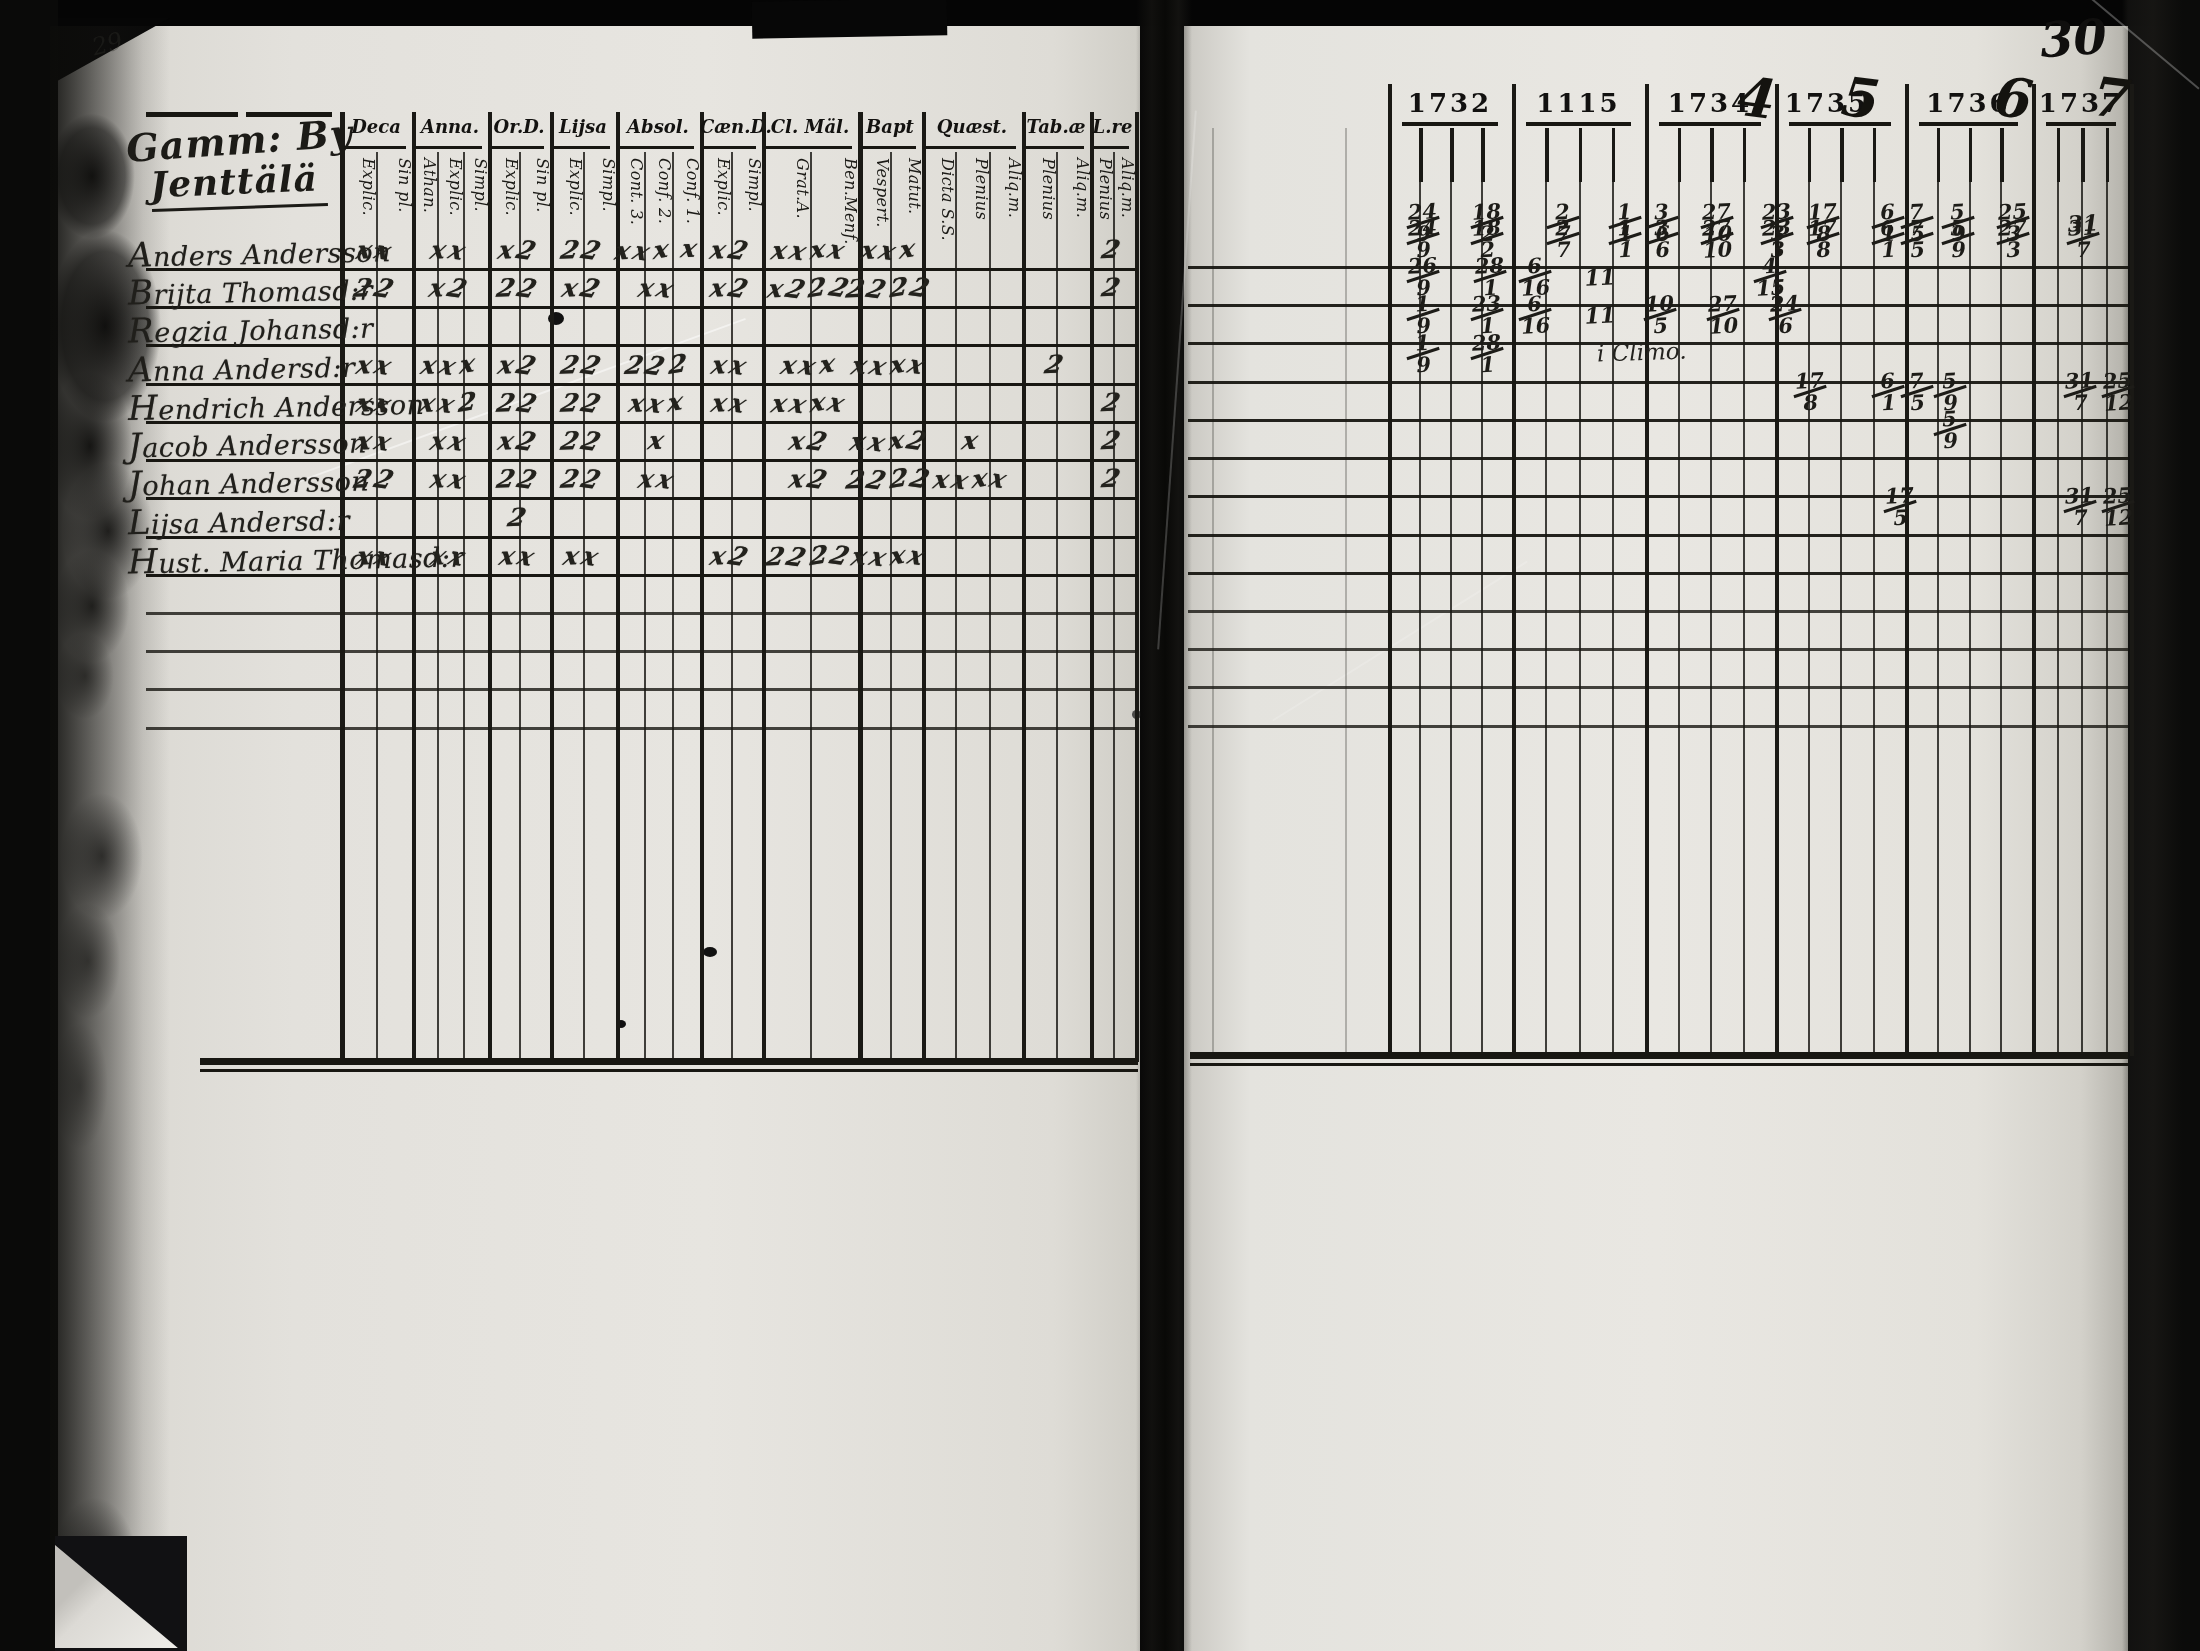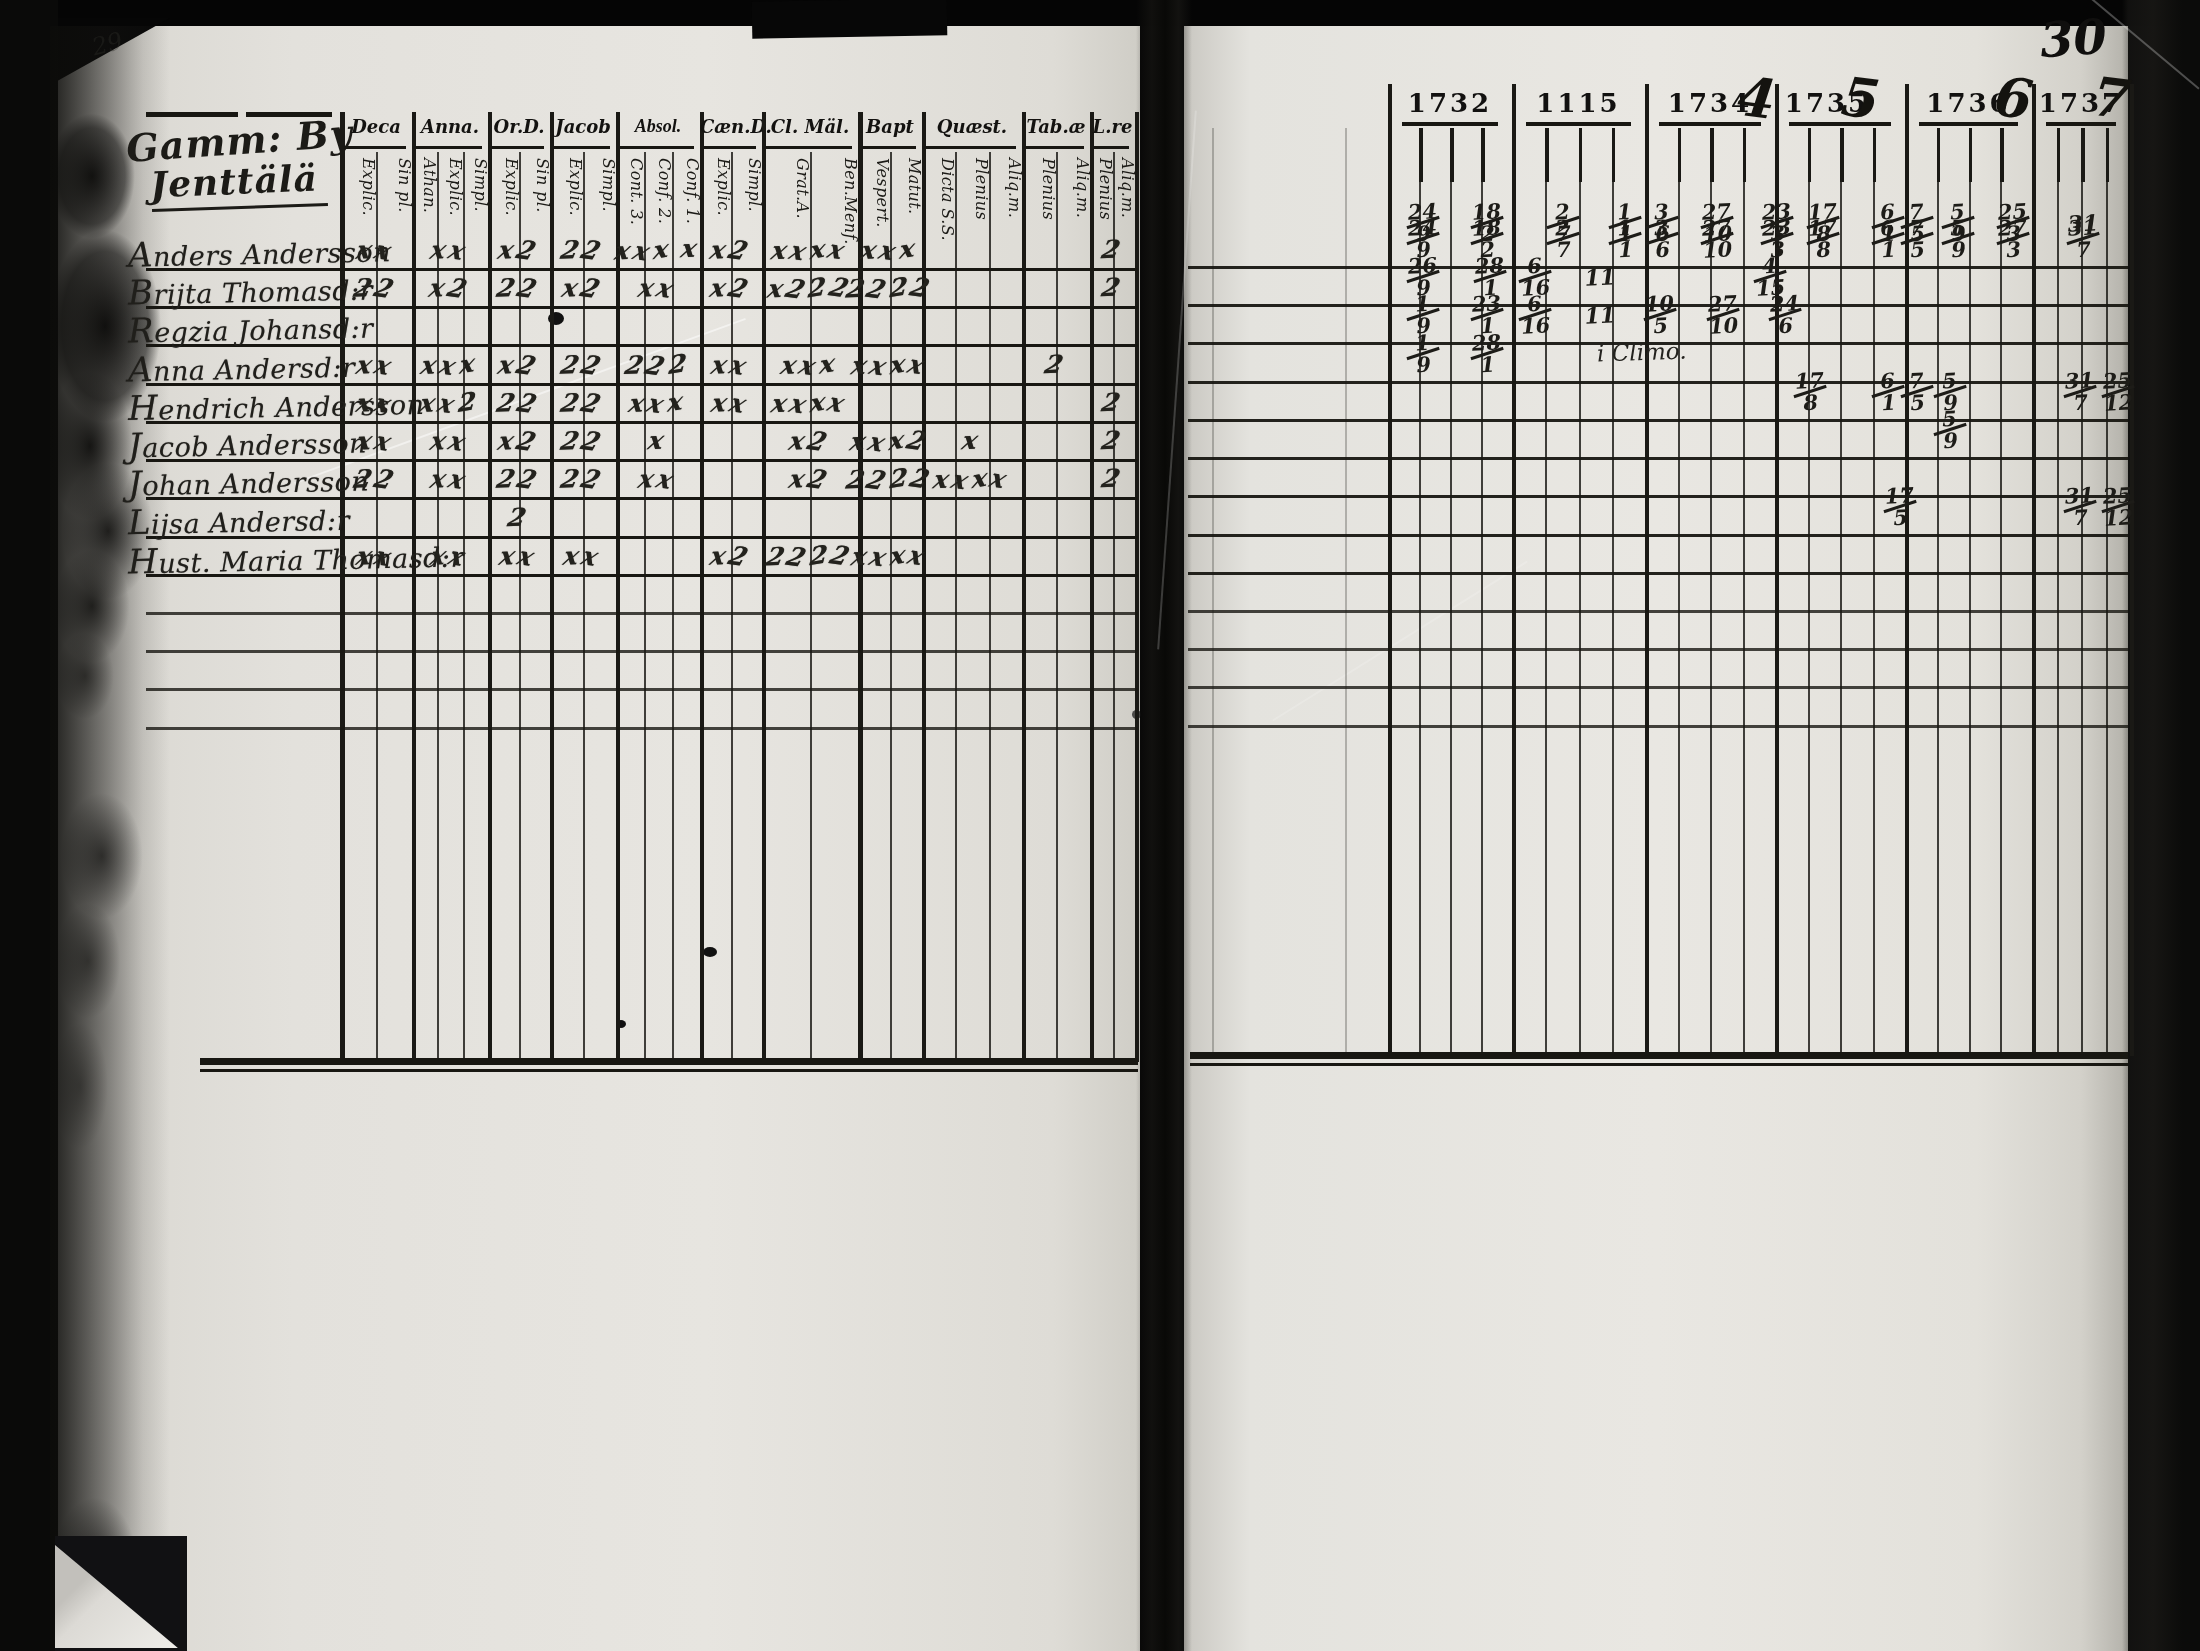--- a/index.html
+++ b/index.html
@@ -134,27 +134,27 @@
       <div class="sub-label" style="left: 439.333px; top: 154px; width: 23.3333px;">Explic.</div>
       <div class="vl thin" style="left: 462.667px; top: 152px; width: 2px; height: 910px;"></div>
       <div class="sub-label" style="left: 464.667px; top: 154px; width: 23.3333px;">Simpl.</div>
       <div class="vl" style="left: 488px; top: 112px; width: 4px; height: 950px;"></div>
       <div class="col-label" style="left: 488px; top: 116px; width: 62px;">Or.D.</div>
       <div class="hl" style="left: 492px; top: 146px; width: 52px; height: 3px;"></div>
       <div class="sub-label" style="left: 490px; top: 154px; width: 29px;">Explic.</div>
       <div class="vl thin" style="left: 519px; top: 152px; width: 2px; height: 910px;"></div>
       <div class="sub-label" style="left: 521px; top: 154px; width: 29px;">Sin pl.</div>
       <div class="vl" style="left: 550px; top: 112px; width: 4px; height: 950px;"></div>
-      <div class="col-label" style="left: 550px; top: 116px; width: 66px;">Jacob</div>
+      <div class="col-label" style="left: 550px; top: 116px; width: 66px;">Lijsa</div>
       <div class="hl" style="left: 554px; top: 146px; width: 56px; height: 3px;"></div>
       <div class="sub-label" style="left: 552px; top: 154px; width: 31px;">Explic.</div>
       <div class="vl thin" style="left: 583px; top: 152px; width: 2px; height: 910px;"></div>
       <div class="sub-label" style="left: 585px; top: 154px; width: 31px;">Simpl.</div>
       <div class="vl" style="left: 616px; top: 112px; width: 4px; height: 950px;"></div>
-      <div class="col-label" style="left: 616px; top: 116px; width: 84px; font-family: Liberation Serif, serif;">Absol.</div>
+      <div class="col-label" style="left: 616px; top: 116px; width: 84px;">Absol.</div>
       <div class="hl" style="left: 620px; top: 146px; width: 74px; height: 3px;"></div>
       <div class="sub-label" style="left: 618px; top: 154px; width: 26px;">Cont. 3.</div>
       <div class="vl thin" style="left: 644px; top: 152px; width: 2px; height: 910px;"></div>
       <div class="sub-label" style="left: 646px; top: 154px; width: 26px;">Conf. 2.</div>
       <div class="vl thin" style="left: 672px; top: 152px; width: 2px; height: 910px;"></div>
       <div class="sub-label" style="left: 674px; top: 154px; width: 26px;">Conf. 1.</div>
       <div class="vl" style="left: 700px; top: 112px; width: 4px; height: 950px;"></div>
       <div class="col-label" style="left: 700px; top: 116px; width: 62px;">Cæn.D.</div>
       <div class="hl" style="left: 704px; top: 146px; width: 52px; height: 3px;"></div>
       <div class="sub-label" style="left: 702px; top: 154px; width: 29px;">Explic.</div>

